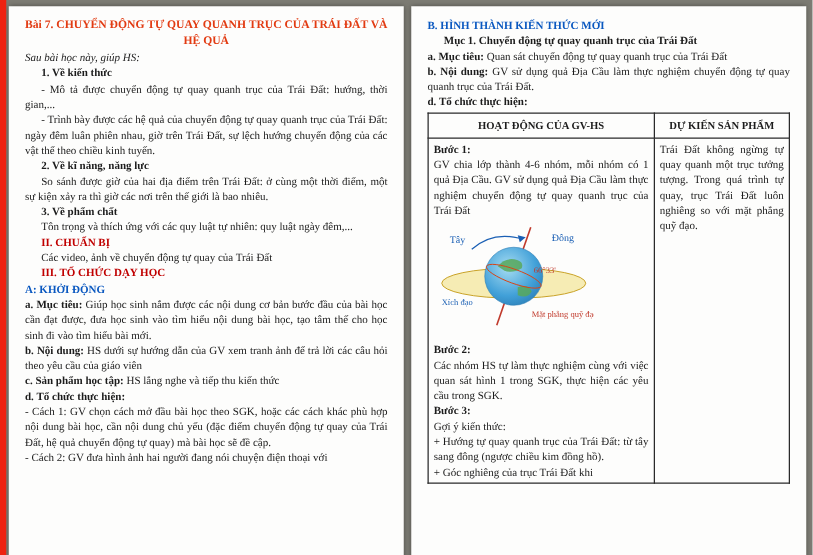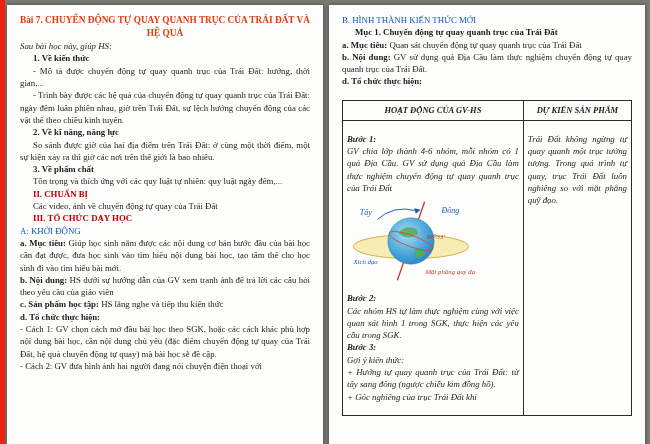--- a/index.html
+++ b/index.html
@@ -14,30 +14,30 @@
     box-shadow:0 0 4px rgba(0,0,0,.45);
     padding:9px 13px;box-sizing:border-box;
   }
   .page-left{left:7px;}
   .page-right{left:329px;}
   p{margin:0;font-size:8.8px;line-height:12.3px;text-align:justify;color:#1c1c1c;}
   .ti{text-indent:13px;}
   .b{font-weight:bold;}
   .it{font-style:italic;}
   .red{color:#c00000;font-weight:bold;}
-  .blue{color:#0a58c0;font-weight:normal;}
+  .blue{color:#0a58c0;font-weight:bold;}
   .title{
     color:#e23b12;font-weight:bold;text-align:center;
     font-size:9.3px;line-height:12.6px;margin-bottom:1px;
   }
   table.lesson{
-    border-collapse:collapse;width:100%;margin-top:12px;table-layout:fixed;font-style:italic;
+    border-collapse:collapse;width:100%;margin-top:2px;table-layout:fixed;
   }
   table.lesson th,table.lesson td{
-    border:1px solid #2a2a2a;vertical-align:top;padding:12px 4px;
+    border:1px solid #2a2a2a;vertical-align:top;padding:2px 4px;
   }
   table.lesson th{
     font-size:8.5px;line-height:11px;text-align:center;padding:4px 2px;color:#1c1c1c;
   }
   .col-left{width:63%;}
   .col-right{width:37%;}
   td p{text-align:left;}
   td p.just{text-align:justify;}
   .globe-wrap{text-align:left;margin:3px 0;}
 </style>

